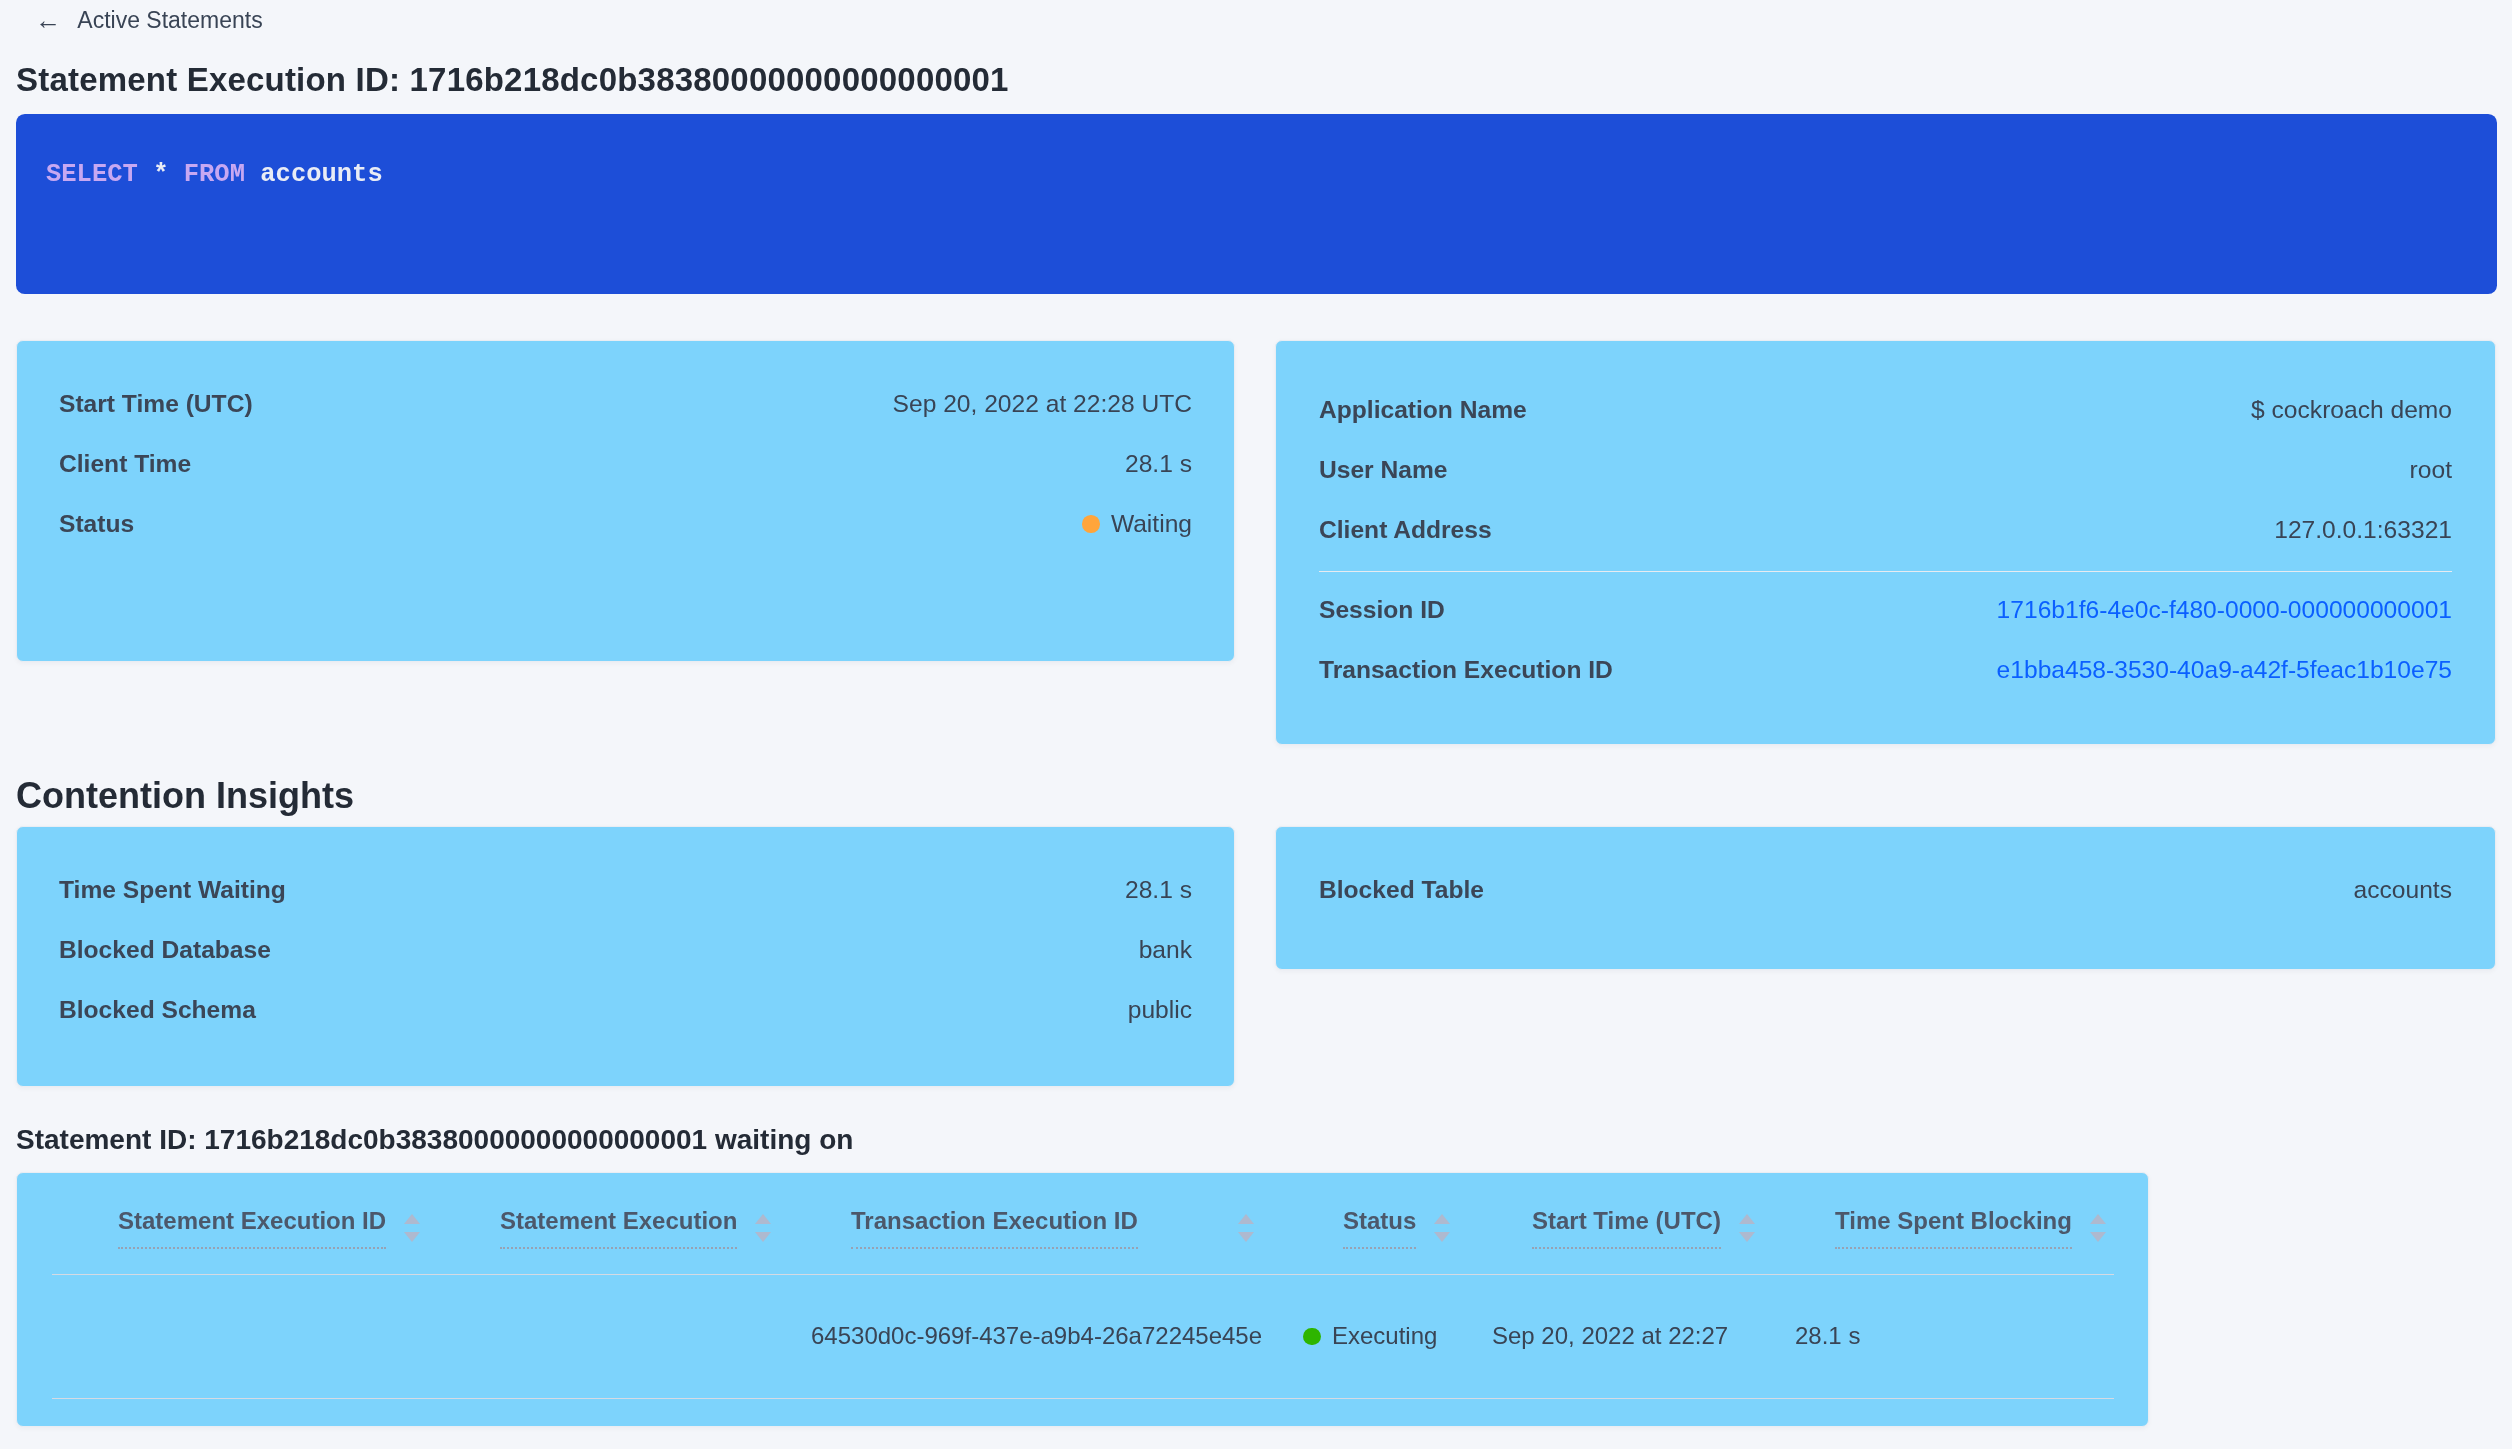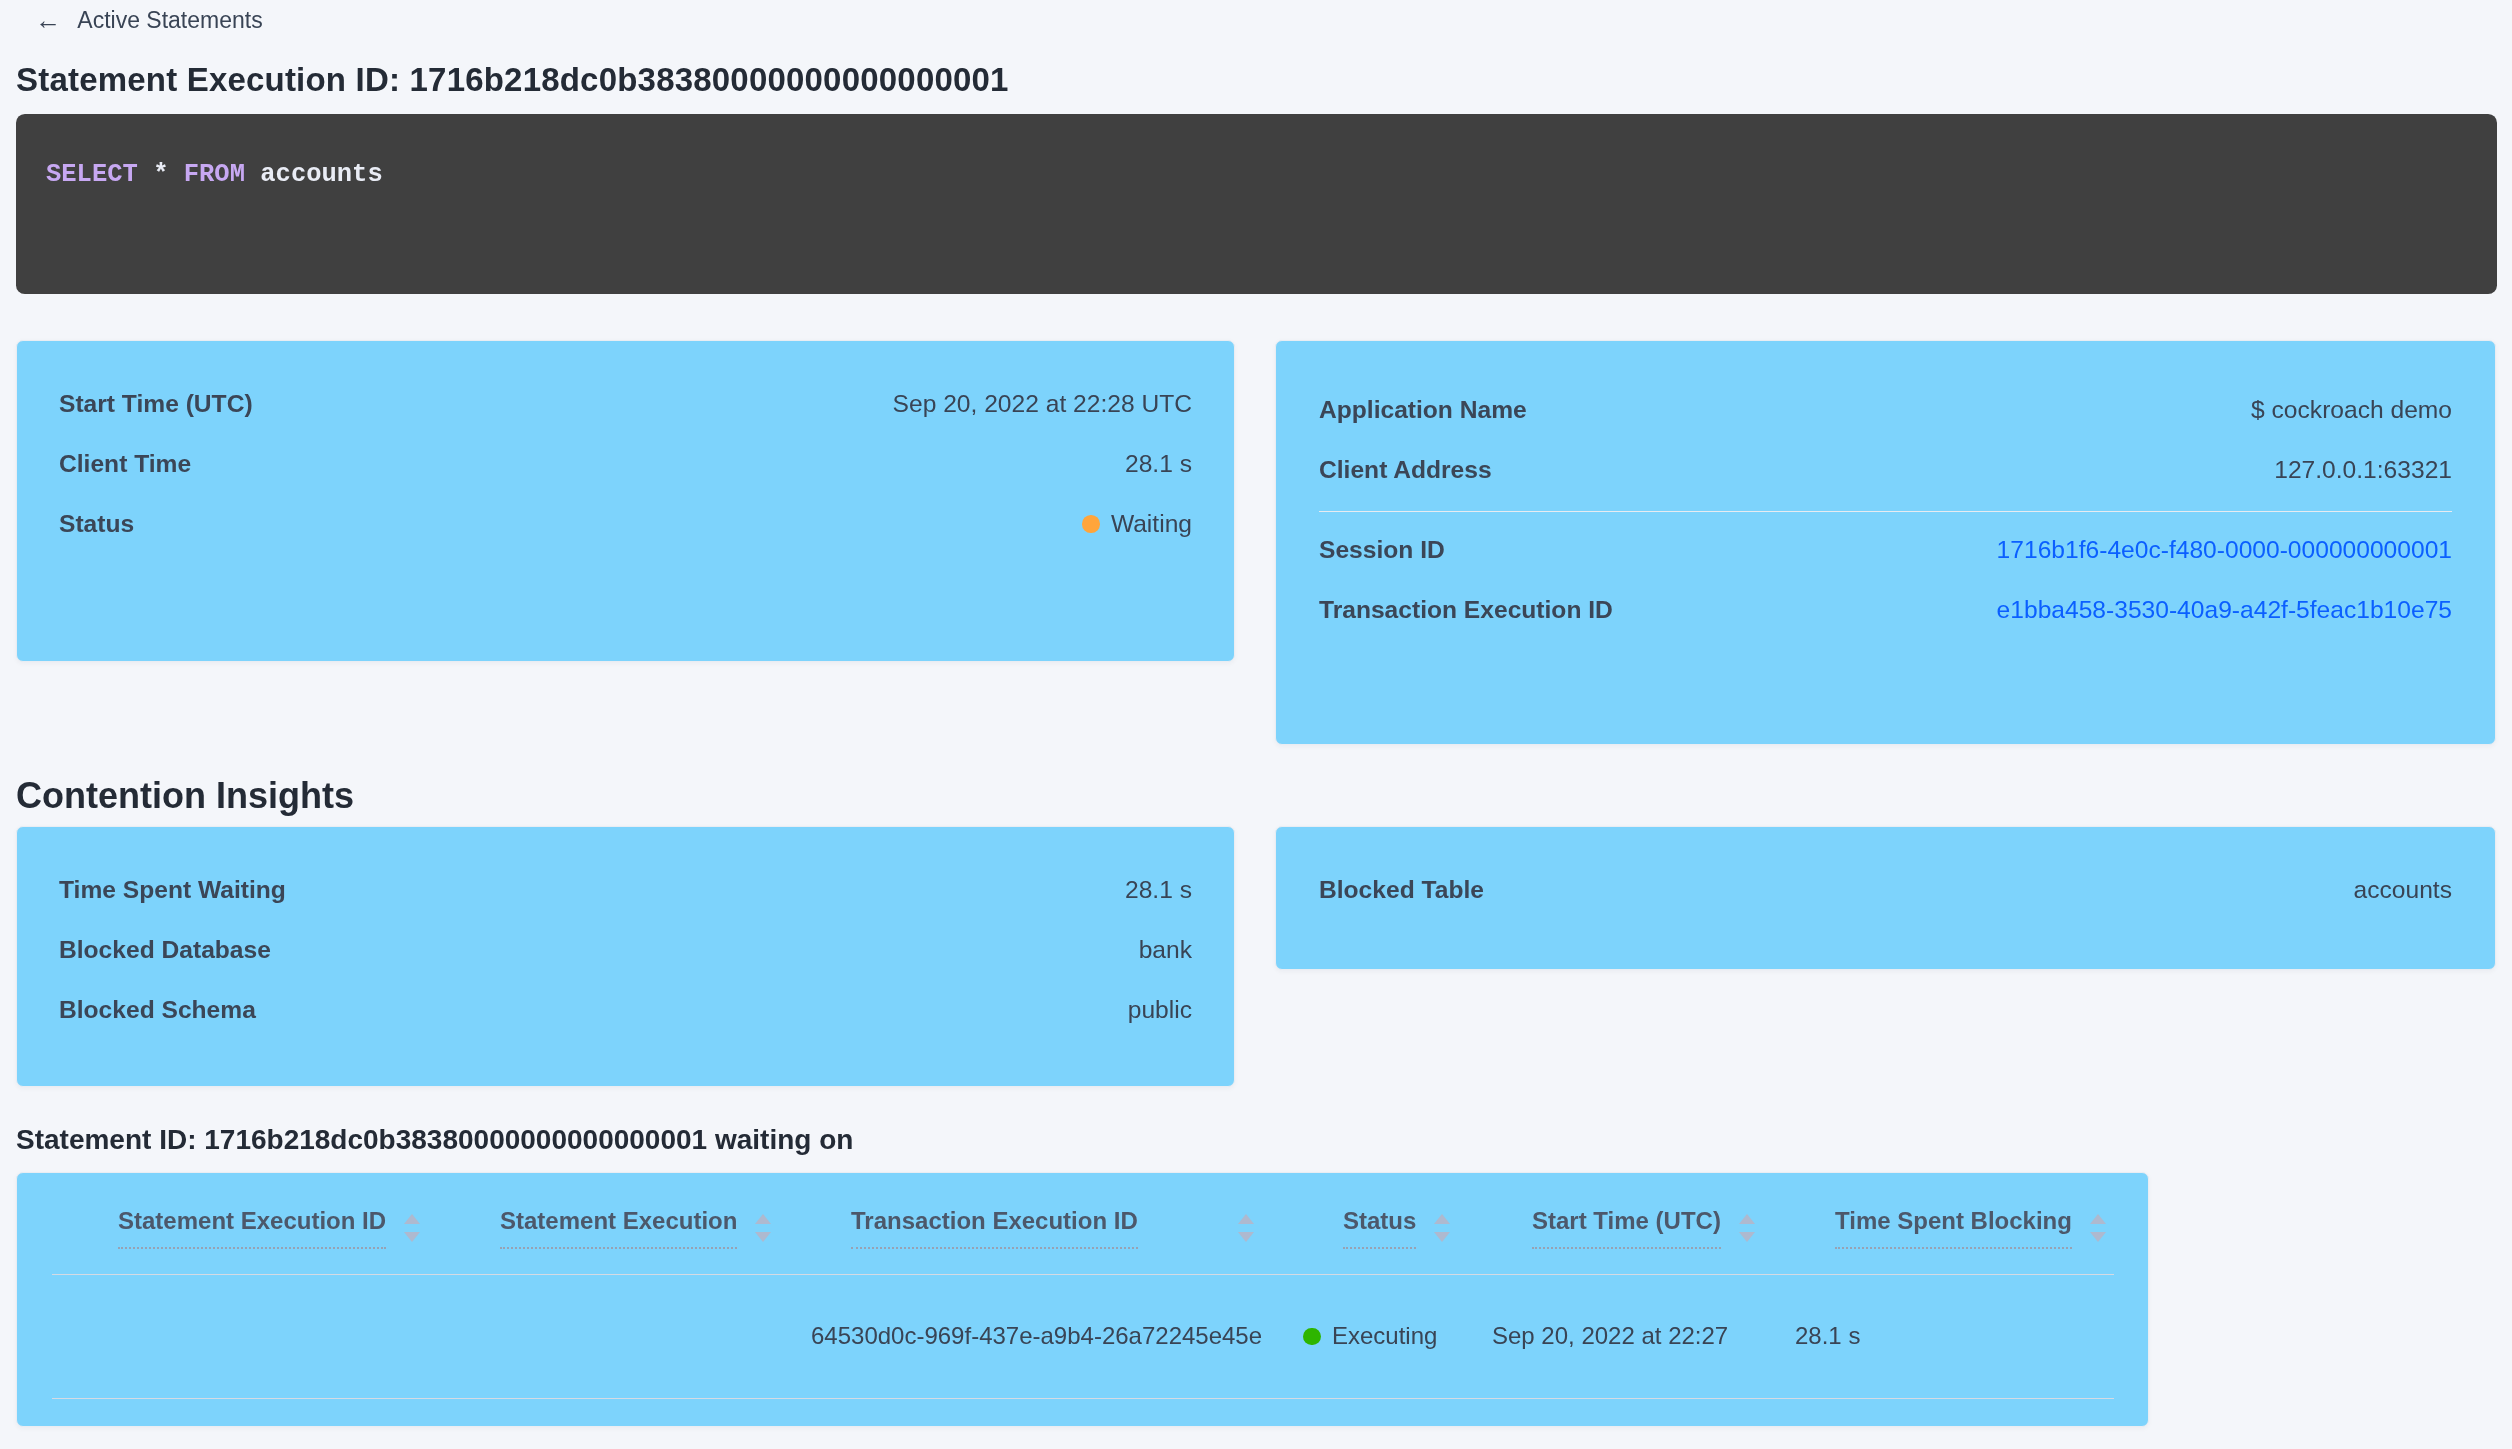--- a/index.html
+++ b/index.html
@@ -21,21 +21,21 @@
 
   
   .page-title {
     margin-top: 27px; font-size: 33px; line-height: 40px;
     font-weight: 700; color: #242b36; letter-spacing: 0.2px;
   }
 
   
   .sqlbox {
     margin-top: 14px; width: 2481px; height: 180px;
-    background: #404040; border-radius: 8.8px;
+    background: #1d4ed8; border-radius: 8.8px;
     padding: 46px 30px 0 30px;
   }
   .sqlline {
     font-family: "Liberation Mono", "DejaVu Sans Mono", monospace;
     font-size: 25.5px; font-weight: 700; color: #e9ecf5; white-space: pre;
   }
   .sqlline .kw { color: #c7a8f2; }
 
   
   .cards-row { display: flex; align-items: flex-start; gap: 40px; }
@@ -128,20 +128,24 @@
           <span class="dot dot-waiting"></span>
           <span>Waiting</span>
         </span>
       </div>
     </div>
 
     <div class="card session-card">
       <div class="kv-row">
         <span class="kv-label">Application Name</span>
         <span class="kv-value">$ cockroach demo</span>
+      </div>
+      <div class="kv-row">
+        <span class="kv-label">User Name</span>
+        <span class="kv-value">root</span>
       </div>
       <div class="kv-row">
         <span class="kv-label">Client Address</span>
         <span class="kv-value">127.0.0.1:63321</span>
       </div>
       <hr class="divider">
       <div class="kv-row">
         <span class="kv-label">Session ID</span>
         <span class="kv-value link">1716b1f6-4e0c-f480-0000-000000000001</span>
       </div>

